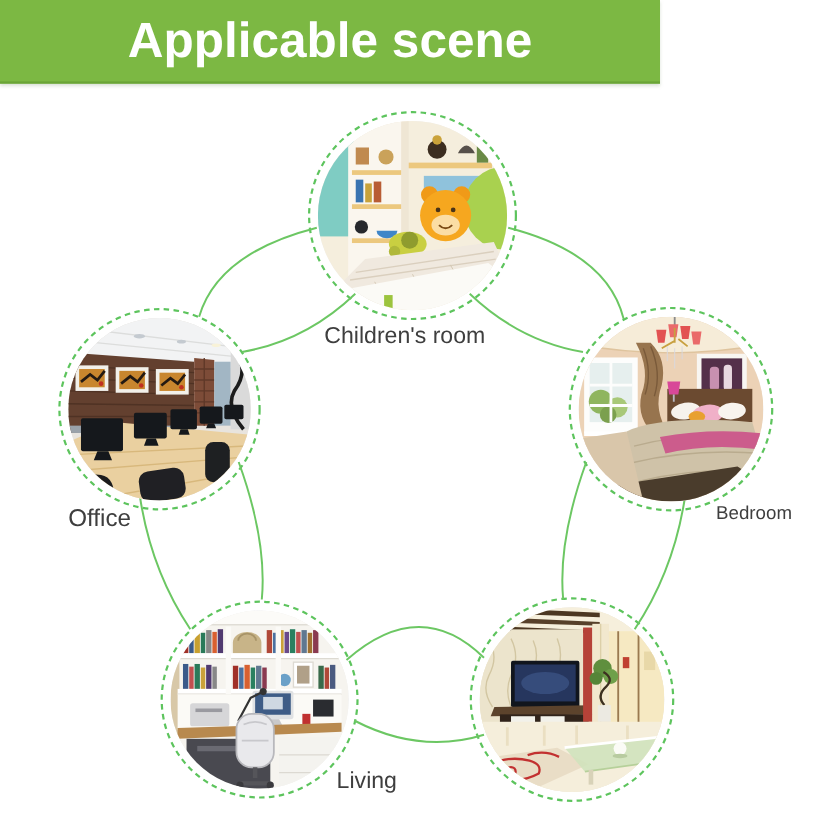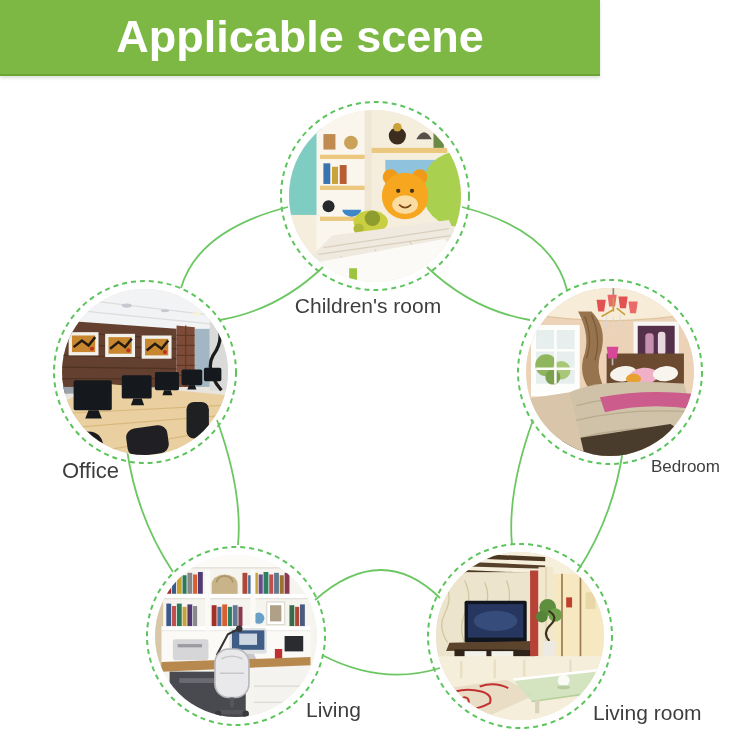--- a/index.html
+++ b/index.html
@@ -314,18 +314,17 @@
         <path d="M114 178 L200 166" stroke="#b6d09a" stroke-width="2" fill="none"></path>
         <circle cx="152" cy="153" r="7" fill="#fbfbf6"></circle>
         <ellipse cx="152" cy="161" rx="8" ry="2.5" fill="#b8cba0"></ellipse>
         <rect x="118" y="176" width="5" height="16" fill="#d8d2b8"></rect>
         <rect x="186" y="164" width="5" height="18" fill="#d8d2b8"></rect>
       </svg>
     </div>
 
     <div class="node-label label-children">Children's room</div>
     <div class="node-label label-bedroom">Bedroom</div>
-    <div class="node-label label-living">Living room</div>
     <div class="node-label label-study">Living</div>
     <div class="node-label label-office">Office</div>
 
   </div>
 </div>
 
 </body></html>

